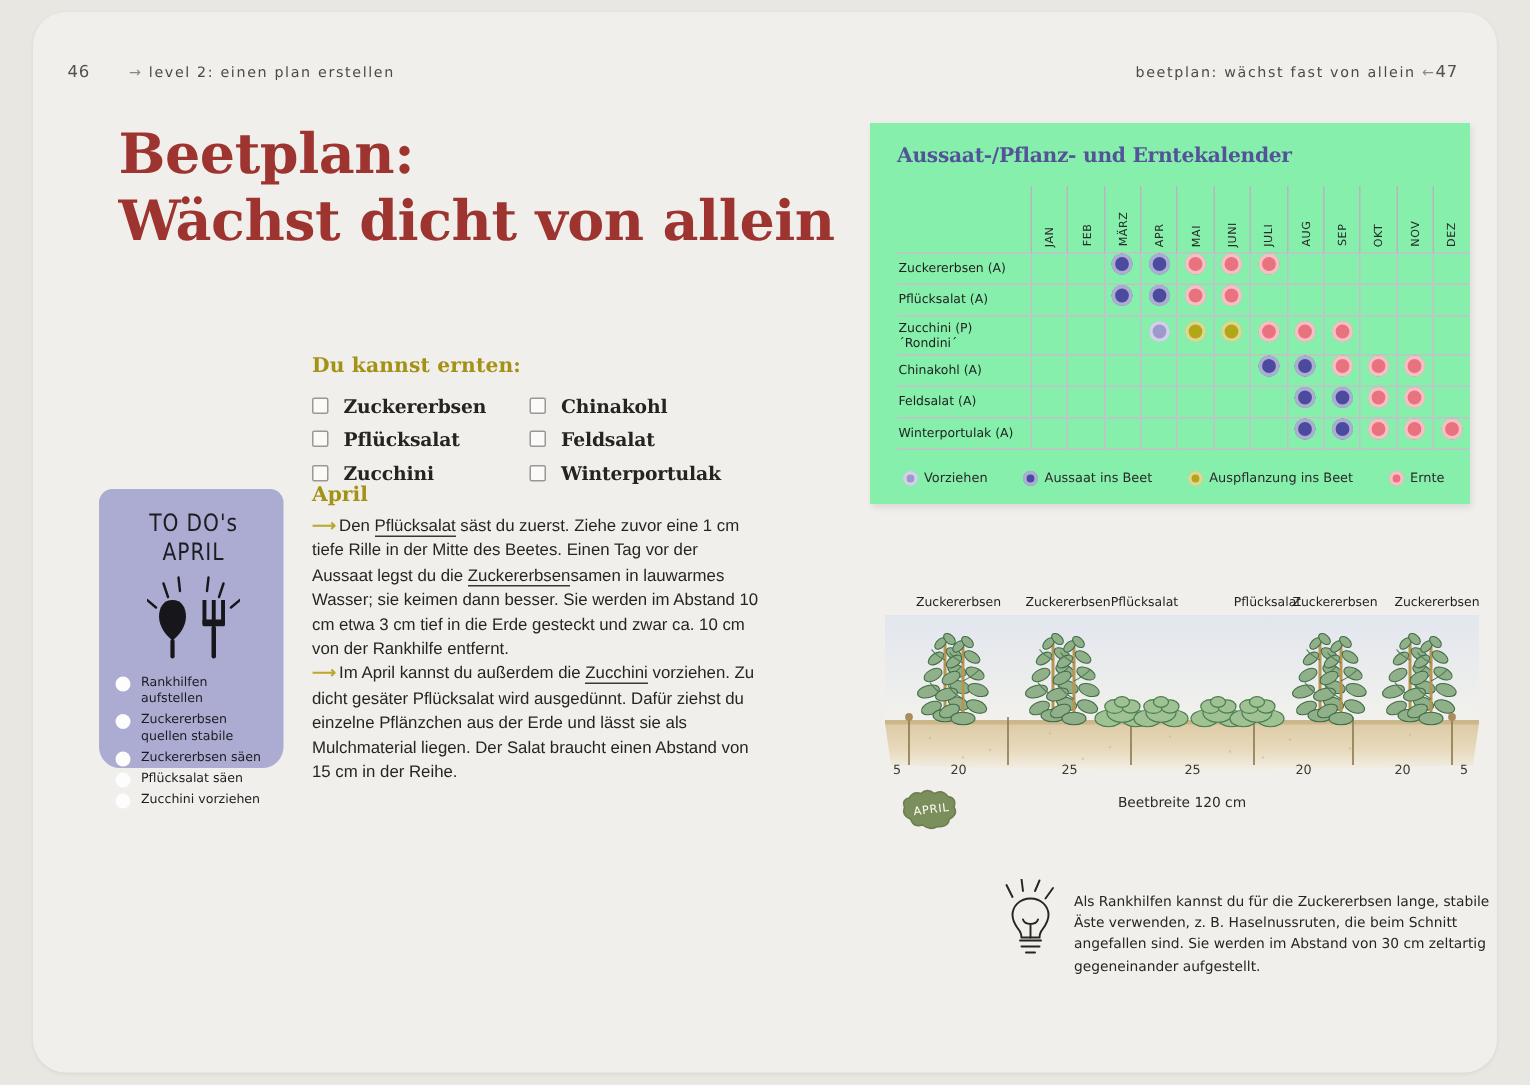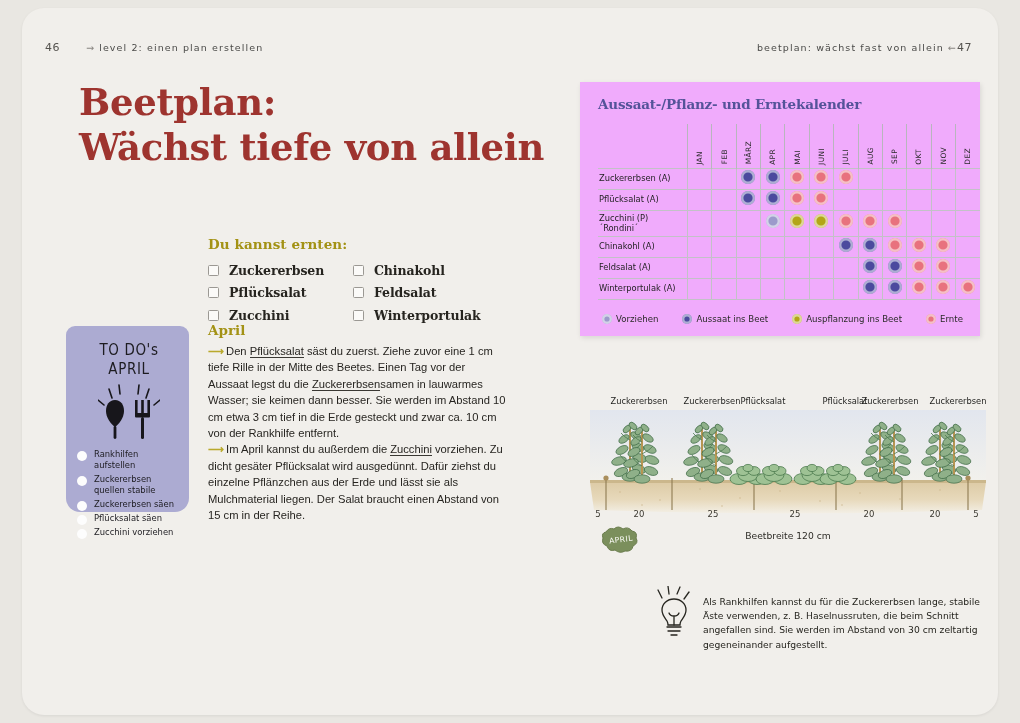--- a/index.html
+++ b/index.html
@@ -104,21 +104,21 @@
   }
   .td-item span {
     font-size: 8.4px; line-height: 11.4px; color: #1c1b20;
     font-family: "DejaVu Sans", sans-serif;
   }
 
   
   #calcard {
     position: absolute; left: 558px; top: 74px;
     width: 400px; height: 254px;
-    background: #f0abfc;
+    background: #86efac;
     box-shadow: 1px 2px 5px rgba(0,0,0,.10);
   }
   #calcard h3 {
     font-family: "DejaVu Serif", serif; font-weight: 700;
     font-size: 13.5px; color: #545399;
     margin: 14px 0 0 18px; letter-spacing: -.2px;
   }
   table.cal { position:absolute; left: 18px; top: 42px; border-collapse: collapse; }
   table.cal th.m {
     width: 24.5px; height: 44px;
@@ -183,42 +183,42 @@
   }
   #aprilbadge span {
     position: absolute; left: 0; top: 9px; width: 42px;
     text-align: center; font-size: 7.6px; color: #fdfdf8;
     letter-spacing: .5px;
     font-family: "DejaVu Sans", sans-serif;
     transform: rotate(-7deg);
   }
 
   
-  #tip { position: absolute; left: 634px; top: 578px; width: 340px; display: flex; }
+  #tip { position: absolute; left: 647px; top: 578px; width: 340px; display: flex; }
   #tiptext {
     font-size: 9.2px; line-height: 14.2px; color: #26251f;
     font-family: "DejaVu Sans", sans-serif;
     margin-left: 9px; margin-top: 9px; width: 292px;
   }
 </style>
 </head>
 <body>
 
 <div id="page">
 
   <div class="runhead left">
     <span class="folio">46</span><span class="arrow-g">→</span>&nbsp;<span>level 2: einen plan erstellen</span>
   </div>
   <div class="runhead right">
     <span>beetplan: wächst fast von allein</span>&nbsp;<span class="arrow-g">←</span><span class="folio">47</span>
   </div>
 
   <h1 id="title">
     <div>Beetplan:</div>
-    <div>Wächst tiefe von allein</div>
+    <div>Wächst dicht von allein</div>
   </h1>
 
   <section id="harvest">
     <h3>Du kannst ernten:</h3>
     <div class="cl-grid">
       <div class="cl-col">
         <div class="cl-item">
             <span class="cbox"></span>
             <span>Zuckererbsen</span>
           </div>

